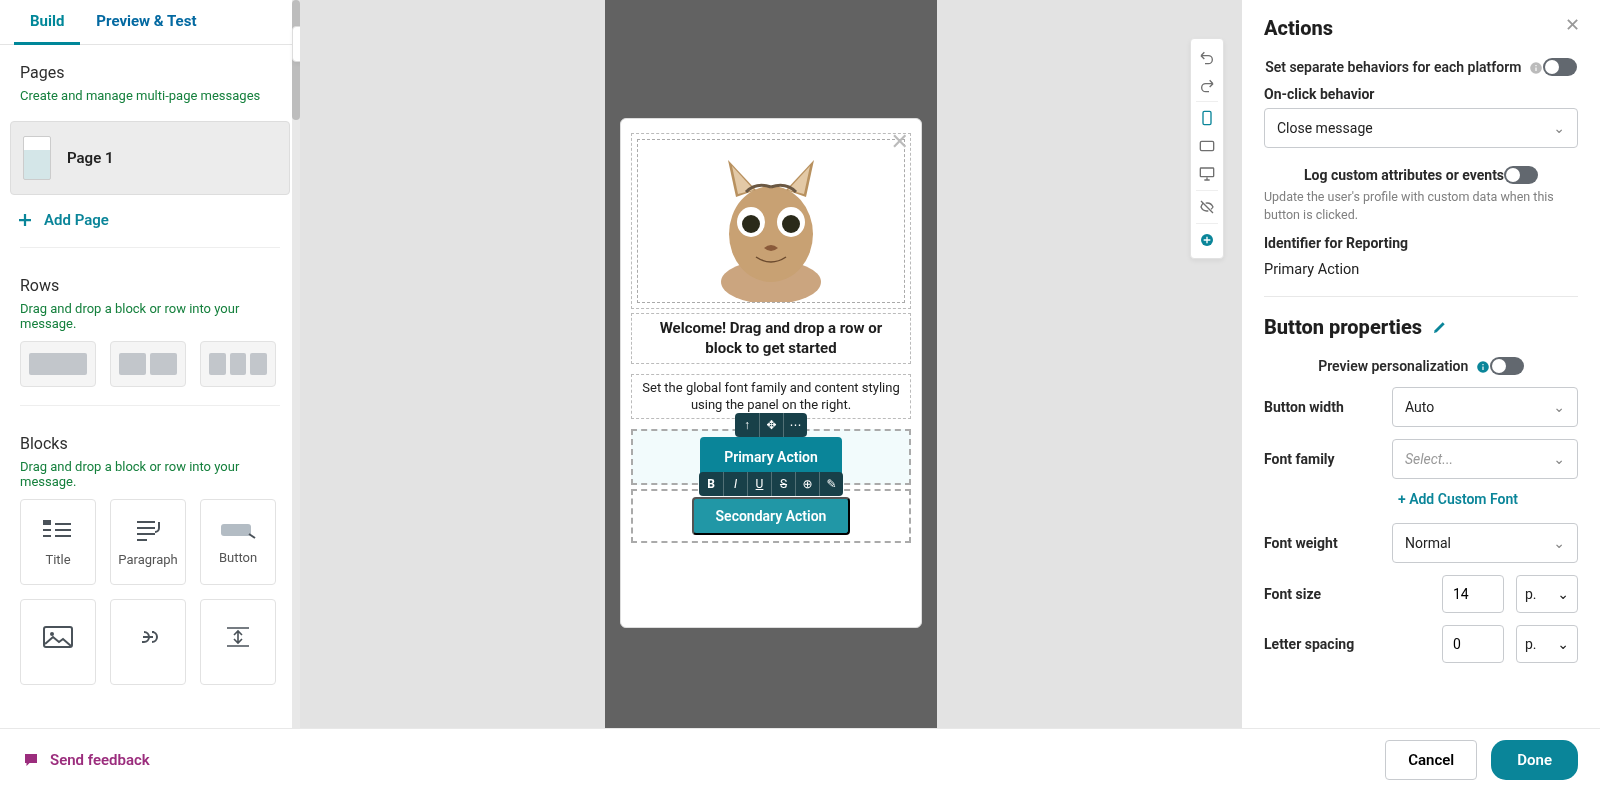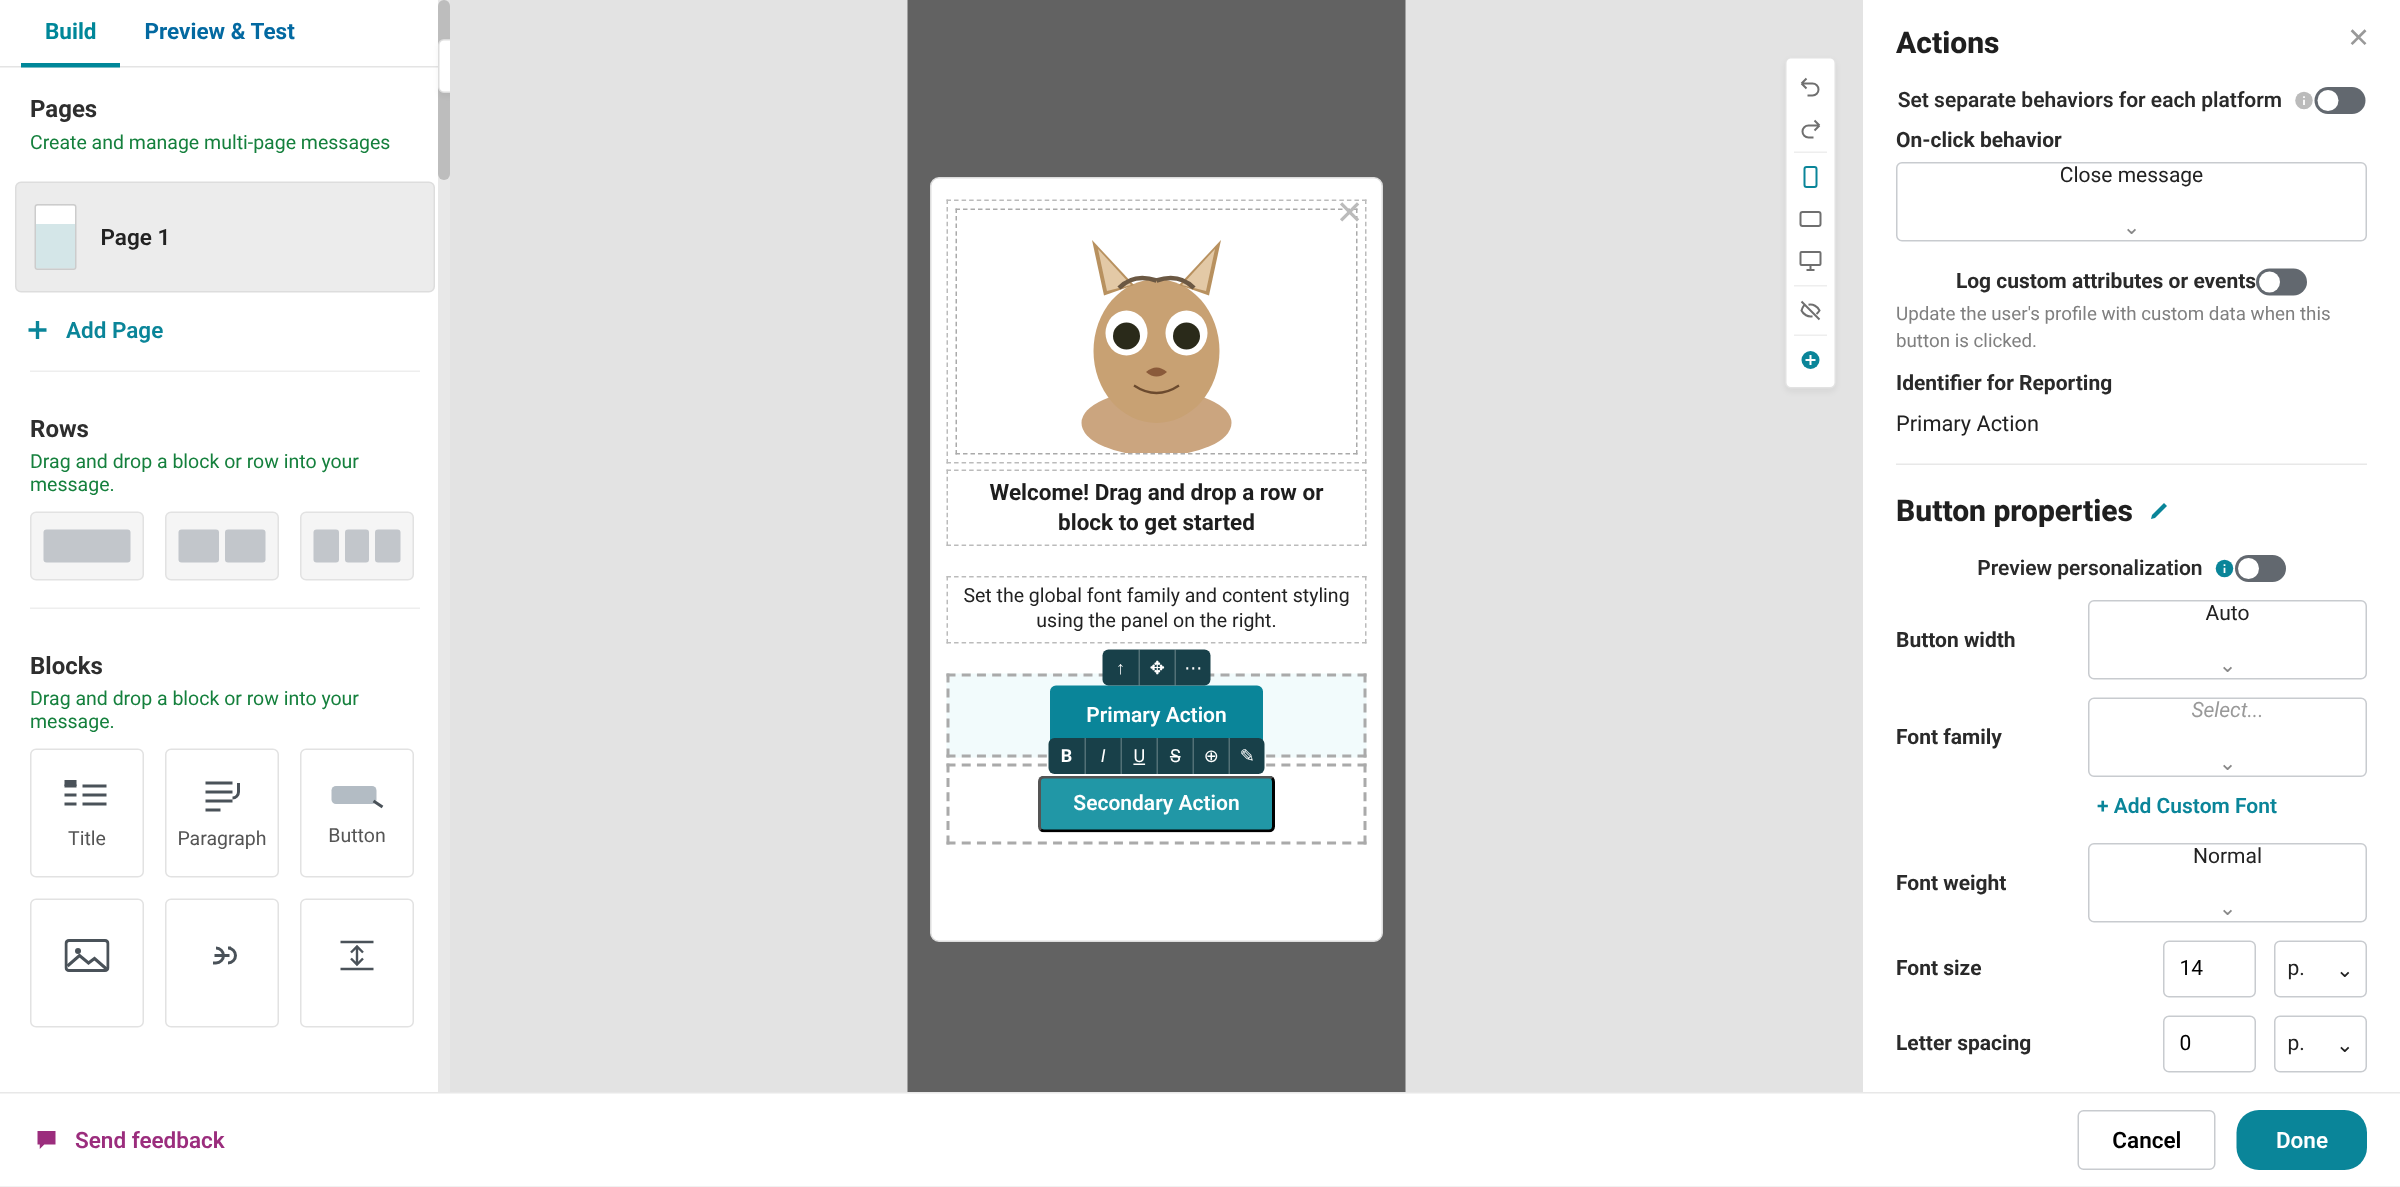--- a/index.html
+++ b/index.html
@@ -7,21 +7,21 @@
   .app { display: flex; height: 728px; }
   
   .left { width: 300px; position: relative; background: #fff; display: flex; flex-direction: column; }
   .left-scroll { flex: 1; overflow-y: auto; padding: 0 0 0 0; }
   .scrollbar-track { position: absolute; right: 0; top: 0; bottom: 0; width: 8px; background: #e8e8e8; }
   .scrollbar-thumb { position: absolute; right: 0; top: 0; width: 8px; height: 120px; background: #bdbdbd; border-radius: 4px; }
   .tabs { display: flex; border-bottom: 1px solid #e4e4e4; padding-left: 14px; }
   .tab { padding: 12px 16px; font-size: 15px; font-weight: 700; color: #0369a1; cursor: pointer; }
   .tab.active { color: #008799; border-bottom: 3px solid #008799; margin-bottom: -1px; }
   .section { padding: 18px 20px 8px; }
-  .section h3 { font-size: 16px; font-weight: 700; margin-bottom: 6px; color: #2e2e2e; }
+  .section h3 { font-size: 16px; font-weight: 400; margin-bottom: 6px; color: #2e2e2e; }
   .section .sub { font-size: 13px; color: #15803d; margin-bottom: 10px; }
   .hr { border-top: 1px solid #eee; margin: 10px 20px; }
   .page-item { display: flex; align-items: center; padding: 14px 12px; margin: 0 10px 8px; border: 1px solid #e4e4e4; border-radius: 4px; cursor: pointer; }
   .page-item.selected { background: #ececec; border-color: #ddd; }
   .page-thumb { width: 28px; height: 44px; background: #568; border-radius: 2px; margin-right: 16px; flex-shrink: 0; }
   .page-thumb.alt { background: linear-gradient(#fff 30%, #d4e6e8 30%); border: 1px solid #ccc; }
   .page-item span { font-weight: 600; font-size: 15px; }
   .add-page { display: flex; align-items: center; color: #0a8599; padding: 8px 16px; font-weight: 600; font-size: 15px; cursor: pointer; }
   .add-page svg { margin-right: 10px; }
   .row-blocks { display: flex; gap: 14px; }
@@ -33,21 +33,21 @@
   .collapse-btn { position: absolute; top: 26px; right: -28px; width: 36px; height: 36px; border: 1px solid #ddd; border-radius: 4px; background: #fff; display: flex; align-items: center; justify-content: center; cursor: pointer; box-shadow: 0 2px 4px rgba(0,0,0,0.05); }
   
   .center { flex: 1; background: #e3e3e3; display: flex; justify-content: center; align-items: flex-start; position: relative; }
   .device { width: 332px; margin-top: 0; background: #626262; display: flex; justify-content: center; padding: 0 0 100px; min-height: 728px; }
   .modal { width: 302px; margin-top: 118px; background: #fff; border-radius: 6px; padding: 10px; position: relative; border: 1px solid #ddd; }
   .modal-close { position: absolute; top: 10px; right: 12px; color: #bbb; font-size: 22px; cursor: pointer; }
   .dashed-row { border: 1px dashed #bbb; margin: 4px 0; padding: 5px; }
   .img-box { border: 1px dashed #aaa; height: 164px; display: flex; align-items: flex-end; justify-content: center; overflow: hidden; background: #fff; }
   .cat-svg { width: 130px; height: 150px; }
   .title-box { border: 1px dashed #bbb; padding: 4px 8px; margin: 4px 0; font-weight: 700; font-size: 15px; text-align: center; line-height: 1.35; color: #1e1e1e; }
-  .body-box { border: 1px dashed #bbb; padding: 4px 8px; margin: 20px 0; font-size: 13px; text-align: center; line-height: 1.35; }
+  .body-box { border: 1px dashed #bbb; padding: 4px 8px; margin: 10px 0; font-size: 13px; text-align: center; line-height: 1.35; }
   .btn-row { border: 2px dashed #aaa; margin: 4px 0; padding: 6px; display: flex; justify-content: center; position: relative; }
   .btn-row.sel { background: #f2fbfc; }
   .btn-primary { background: #0a8599; color: #fff; padding: 10px 22px; border-radius: 4px; font-size: 14px; font-weight: 600; border: 2px solid #0b8599; cursor: pointer; }
   .btn-secondary { background: #2197a6; color: #fff; padding: 9px 22px; border-radius: 4px; font-size: 14px; font-weight: 600; cursor: pointer; }
   .floating-toolbar { position: absolute; display: flex; background: #184049; border-radius: 4px; overflow: hidden; z-index: 5; }
   .floating-toolbar.tb1 { top: -18px; left: 50%; transform: translateX(-50%); }
   .floating-toolbar.tb2 { bottom: -13px; left: 50%; transform: translateX(-50%); }
   .floating-toolbar .tb-btn { width: 24px; height: 24px; color: #fff; display: flex; align-items: center; justify-content: center; font-size: 12px; cursor: pointer; }
   .floating-toolbar .tb-btn + .tb-btn { border-left: 1px solid rgba(255,255,255,0.25); }
   
@@ -57,21 +57,21 @@
   .view-controls .sep { border-top: 1px solid #eee; margin: 2px 3px; }
   
   .right { width: 358px; background: #fff; padding: 16px 22px 0 22px; overflow-y: auto; position: relative; border-left: 0px solid #eee; }
   .right-close { position: absolute; right: 20px; top: 14px; color: #999; cursor: pointer; font-size: 18px; }
   .right h2 { font-size: 20px; font-weight: 800; color: #1f1f1f; margin-bottom: 18px; }
   .prop-row { display: flex; align-items: center; justify-content: center; margin: 12px 0 4px; }
   .prop-label { font-weight: 700; font-size: 14px; color: #2a2a2a; }
   .prop-help { font-size: 12.5px; color: #808080; line-height: 1.4; margin-bottom: 12px; }
   .toggle { width: 34px; height: 18px; background: #62686f; border-radius: 20px; position: relative; cursor: pointer; }
   .toggle::after { content: ""; position: absolute; width: 14px; height: 14px; background: #fff; border-radius: 50%; top: 2px; left: 2px; }
-  .select { border: 1px solid #c8cbcf; border-radius: 4px; display: flex; align-items: center; justify-content: space-between; height: 53px; padding: 0 12px; cursor: pointer; font-size: 14px; width: 100%; flex-direction: column; }
+  .select { border: 1px solid #c8cbcf; border-radius: 4px; display: flex; align-items: center; justify-content: space-between; height: 40px; padding: 0 12px; cursor: pointer; font-size: 14px; width: 100%; }
   .select .chev { color: #888; }
   .field-row { display: flex; align-items: center; justify-content: space-between; margin: 12px 0; }
   .field-row .select { width: 186px; }
   .num-input { width: 62px; height: 38px; border: 1px solid #c8cbcf; border-radius: 4px; padding: 0 10px; font-size: 14px; }
   .unit-sel { width: 62px; height: 38px; border: 1px solid #c8cbcf; border-radius: 4px; display: flex; align-items: center; justify-content: space-between; padding: 0 8px; font-size: 14px; cursor: pointer; margin-left: 12px; }
   .add-font { color: #0a8599; font-weight: 600; font-size: 14px; margin-left: 0; cursor: pointer; display: block; text-align: right; padding-right: 60px; }
   .hdr-row { display: flex; align-items: center; margin: 18px 0 10px; }
   .hdr-row h2 { margin-bottom: 0; }
   .hdr-row svg { margin-left: 10px; color: #0a8599; }
   .hr2 { border-top: 1px solid #e8e8e8; margin: 18px 0 10px; }

